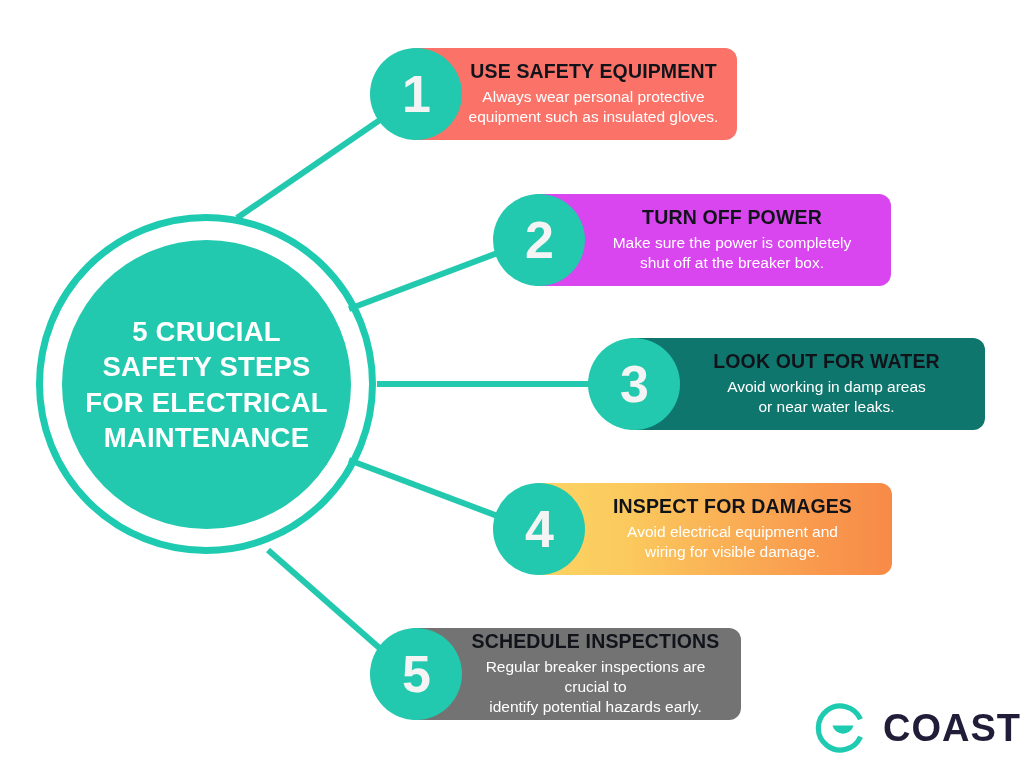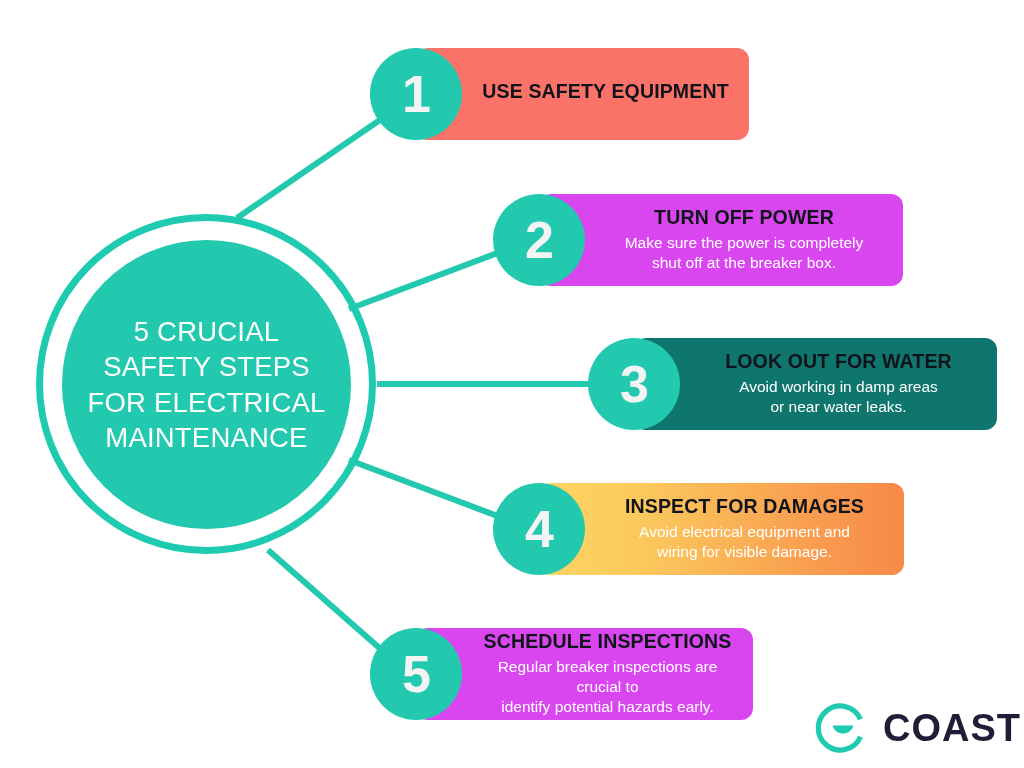--- a/index.html
+++ b/index.html
@@ -52,36 +52,36 @@
     border-radius: 50%;
     background: #22C9AE;
     display: flex;
     align-items: center;
     justify-content: center;
     text-align: center;
   }
   .hub-title {
     color: #ffffff;
     font-size: 27.5px;
-    font-weight: 400;
+    font-weight: 700;
     line-height: 1.29;
     letter-spacing: 0.2px;
     white-space: pre-line;
     padding: 0 6px;
   }
 
   
   .step {
     position: absolute;
     height: 92px;
   }
   .step-card {
     position: absolute;
     top: 0;
-    left: 46px;
+    left: 34px;
     height: 92px;
     border-radius: 12px;
     box-sizing: border-box;
     padding: 11px 16px 11px 62px;
     text-align: center;
     display: flex;
     flex-direction: column;
     justify-content: center;
     align-items: center;
   }
@@ -129,21 +129,21 @@
   #step-2 .step-card { width: 364px; background: #d946ef; }
 
   #step-3 { left: 588px; top: 338px; }
   #step-3 .step-card { width: 363px; background: #0f766e; }
 
   #step-4 { left: 493px; top: 483px; }
   #step-4 .step-card { width: 365px;
         background: linear-gradient(90deg, #FBD564 0%, #FBC95D 28%, #F99A4E 78%, #F78A47 100%); }
 
   #step-5 { left: 370px; top: 628px; }
-  #step-5 .step-card { width: 337px; background: #d946ef; }
+  #step-5 .step-card { width: 337px; background: #737373; }
 
   
   .brand {
     position: absolute;
     left: 815px;
     top: 700px;
     display: flex;
     align-items: center;
     gap: 12px;
   }
@@ -175,20 +175,22 @@
   <div class="hub-disc">
     <div class="hub-title">5 CRUCIAL
 SAFETY STEPS
 FOR ELECTRICAL
 MAINTENANCE</div>
   </div>
 
   <div class="step" id="step-1">
     <div class="step-card">
       <div class="step-title">USE SAFETY EQUIPMENT</div>
+      <div class="step-desc">Always wear personal protective
+equipment such as insulated gloves.</div>
     </div>
     <div class="step-bubble">
       <span class="step-number">1</span>
     </div>
   </div>
 
   <div class="step" id="step-2">
     <div class="step-card">
       <div class="step-title">TURN OFF POWER</div>
       <div class="step-desc">Make sure the power is completely

